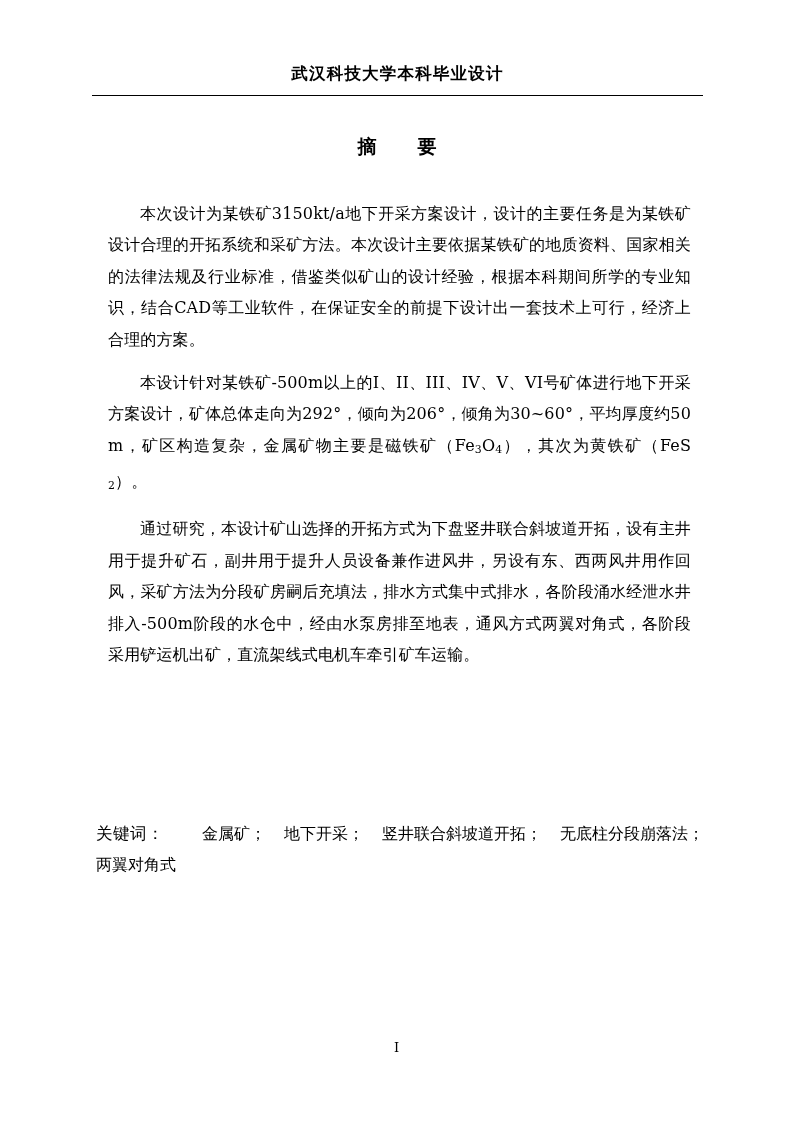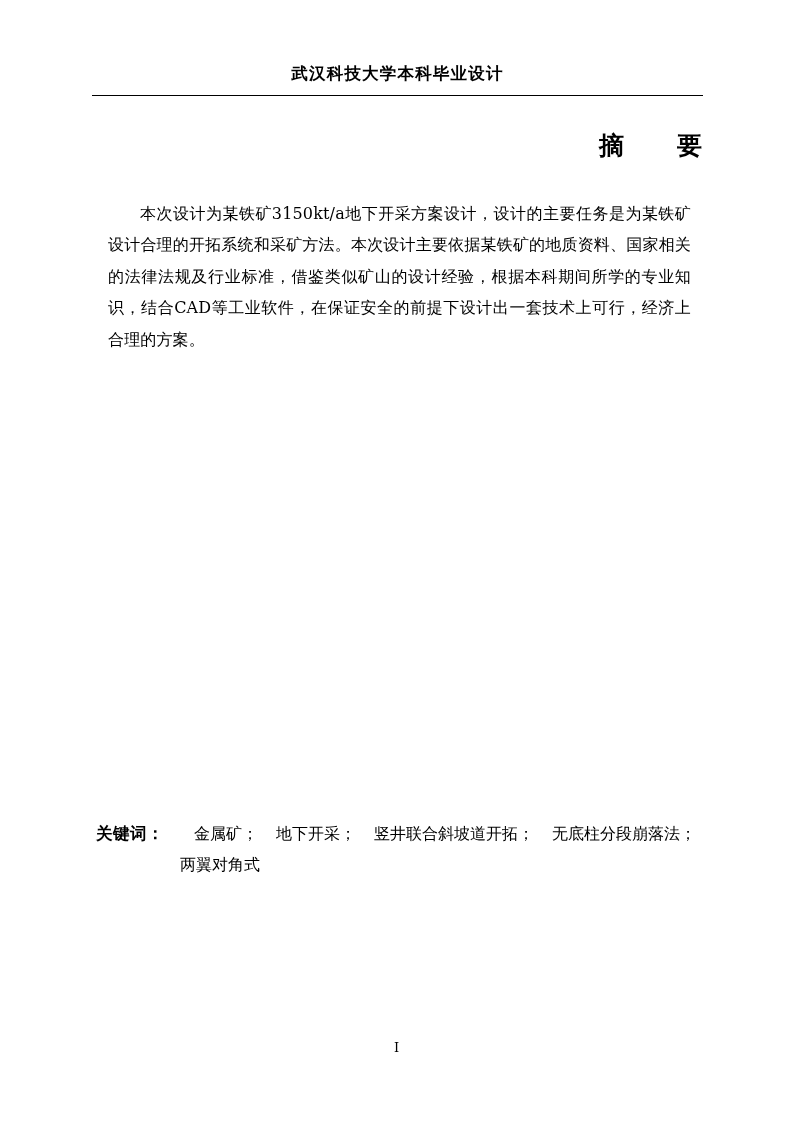--- a/index.html
+++ b/index.html
@@ -48,23 +48,23 @@
     border-top: 1.6px solid #000;
     width: 611px;
   }
 
   
   .doc-title {
     position: absolute;
     left: 92px;
     top: 129px;
     width: 611px;
-    text-align: right;
+    text-align: center;
     font-family: "DejaVu Sans", "Liberation Sans", sans-serif;
-    font-size: 25px;
+    font-size: 19px;
     font-weight: bold;
     letter-spacing: 1px;
     line-height: 34px;
     white-space: pre;
   }
 
   
   .body-block {
     position: absolute;
     left: 96px;
@@ -91,38 +91,37 @@
   .keywords {
     position: absolute;
     left: 96px;
     top: 818px;
     width: 607px;
     font-family: "DejaVu Serif", "Liberation Serif", serif;
     font-size: 16px;
     line-height: 31.4px;
   }
   .kw-label {
-    font-weight: bold;
+    font-weight: normal;
     font-size: 16.5px;
     letter-spacing: 0.5px;
   }
   .kw-row {
     display: block;
     white-space: nowrap;
   }
   .kw-items {
     display: inline-block;
-    margin-left: 30px;
+    margin-left: 38px;
   }
   .kw-item {
     margin-right: 18px;
   }
   .kw-cont {
     display: block;
-    margin-left: 84px;
   }
 
   
   .page-number {
     position: absolute;
     left: 0;
     top: 1040px;
     width: 793px;
     text-align: center;
     font-family: "DejaVu Serif", "Liberation Serif", serif;
@@ -139,22 +138,24 @@
     <div class="header-title">武汉科技大学本科毕业设计</div>
     <div class="header-rule"></div>
   </div>
 
   <div class="doc-title">摘　　要</div>
 
   <div class="body-block">
 
     <p class="para">本次设计为某铁矿3150kt/a地下开采方案设计，设计的主要任务是为某铁矿设计合理的开拓系统和采矿方法。本次设计主要依据某铁矿的地质资料、国家相关的法律法规及行业标准，借鉴类似矿山的设计经验，根据本科期间所学的专业知识，结合CAD等工业软件，在保证安全的前提下设计出一套技术上可行，经济上合理的方案。</p>
 
+    <p class="para"><span>本设计针对某铁矿-500m以上的I、II、III、IV、V、VI号矿体进行地下开采方案设计，矿体总体走向为292°，倾向为206°，倾角为30~60°，平均厚度约50m，矿区构造复杂，金属矿物主要是磁铁矿（Fe</span><sub>3</sub><span>O</span><sub>4</sub><span>），其次为黄铁矿（FeS</span><sub>2</sub><span>）。</span></p>
 
 
+    <p class="para">通过研究，本设计矿山选择的开拓方式为下盘竖井联合斜坡道开拓，设有主井用于提升矿石，副井用于提升人员设备兼作进风井，另设有东、西两风井用作回风，采矿方法为分段矿房嗣后充填法，排水方式集中式排水，各阶段涌水经泄水井排入-500m阶段的水仓中，经由水泵房排至地表，通风方式两翼对角式，各阶段采用铲运机出矿，直流架线式电机车牵引矿车运输。</p>
 
 
   </div>
 
   <div class="keywords">
     <span class="kw-row"><span class="kw-label">关键词：</span><span class="kw-items"><span class="kw-item">金属矿；</span><span class="kw-item">地下开采；</span><span class="kw-item">竖井联合斜坡道开拓；</span><span class="kw-item">无底柱分段崩落法；</span></span></span>
     <span class="kw-cont">两翼对角式</span>
   </div>
 
   <div class="page-number">I</div>

